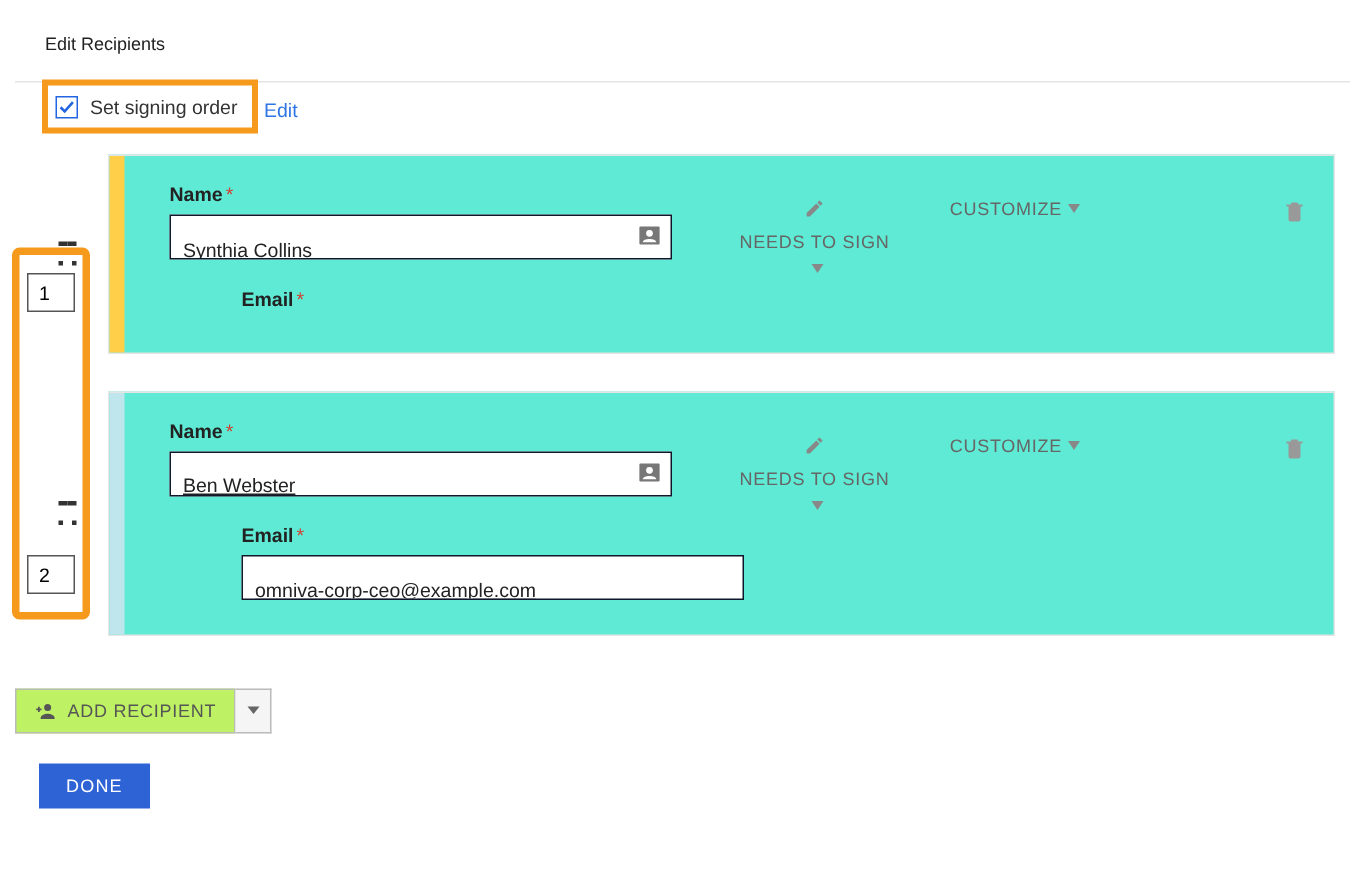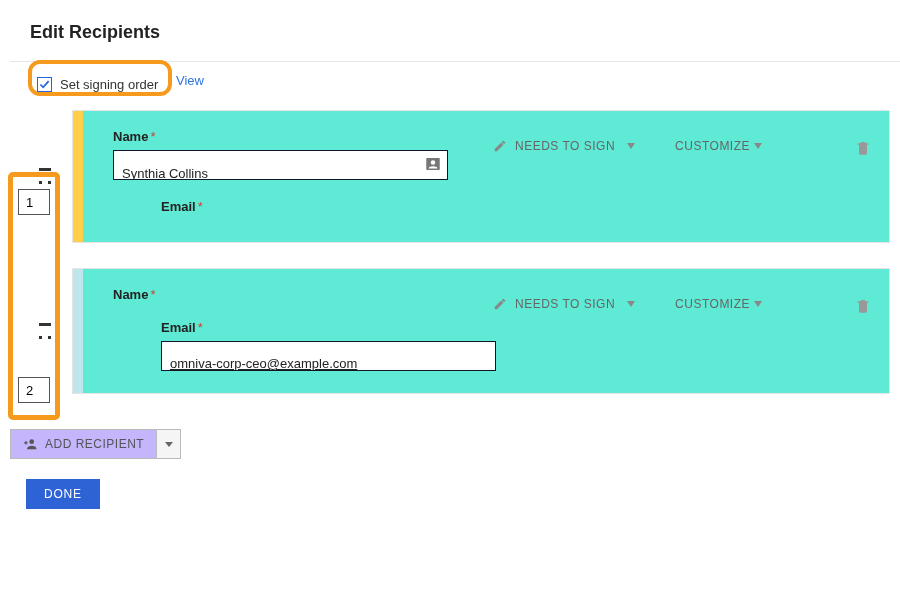--- a/index.html
+++ b/index.html
@@ -8,22 +8,22 @@
     font-size: 13px;
     color: #222;
     background: #fff;
     width: 900px;
     height: 590px;
     overflow: hidden;
     position: relative;
   }
 
   .page-title {
-    font-size: 18px;
-    font-weight: 700;
+    font-size: 12px;
+    font-weight: 400;
     padding: 22px 0 18px 30px;
   }
 
   .divider {
     height: 1px;
     background: #e5e5e5;
     margin-left: 10px;
   }
 
   .top-controls {
@@ -32,23 +32,23 @@
     display: flex;
     align-items: center;
   }
 
   .signing-order-box {
     position: absolute;
     left: 30px;
     top: 0;
     height: 36px;
     display: flex;
-    align-items: flex-end;
+    align-items: center;
     border: 4px solid #f59a1d;
-    border-radius: 12px;
+    border-radius: 0;
     padding: 0 10px 0 5px;
     background: #fff;
   }
   .signing-order-box.offset {
     left: 28px;
     top: -2px;
   }
 
   .checkbox {
     width: 15px;
@@ -182,20 +182,21 @@
     gap: 40px;
     color: #666;
     font-size: 12px;
     letter-spacing: 0.5px;
   }
   .signer-action {
     display: flex;
     align-items: center;
     gap: 8px;
     cursor: pointer;
+    flex-direction: column;
   }
   .signer-action .pencil { width:14px; height:14px; color:#888; }
   .signer-action .caret, .customize .caret {
     width: 0; height: 0;
     border-left: 4px solid transparent;
     border-right: 4px solid transparent;
     border-top: 6px solid #888;
     margin-left: 4px;
   }
   .customize {
@@ -214,21 +215,21 @@
     padding: 10px 0 0 10px;
   }
   .add-recipient-group {
     display: inline-flex;
     align-items: stretch;
     height: 30px;
     margin-bottom: 20px;
   }
   .add-btn {
     border: 1px solid #bbb;
-    background: #c4b5fd;
+    background: #bef264;
     display: flex;
     align-items: center;
     padding: 0 12px;
     gap: 8px;
     font-size: 12px;
     letter-spacing: 0.5px;
     color: #555;
     cursor: pointer;
   }
   .add-btn .plus-user { width:14px; height:14px; color:#555; }
@@ -273,21 +274,21 @@
 
 <div class="top-controls">
   <div class="signing-order-box offset">
     <span class="checkbox">
       <svg viewBox="0 0 16 16">
           <path fill="none" stroke="currentColor" stroke-width="2.5" d="M2 8 L6 12 L14 3"></path>
         </svg>
     </span>
     <span class="signing-label">Set signing order</span>
   </div>
-  <span class="view-link">View</span>
+  <span class="view-link">Edit</span>
 </div>
 
 <div class="body-area">
 
   <div class="order-rail">
     <input class="order-input" value="1" style="">
     <input class="order-input" value="2" style="">
   </div>
 
   <div class="recipient-card">
@@ -340,20 +341,28 @@
         <span></span>
         <span></span>
         <span></span>
         <span></span>
         <span></span>
     </div>
     <div class="color-bar color-blue"></div>
     <div class="card-left">
       <div class="field">
         <label class="field-label"><span>Name</span><span class="req">*</span></label>
+        <div class="input-wrap">
+          <input class="text-input" value="Ben Webster" style="">
+          <svg class="contact-icon" viewBox="0 0 24 24">
+              <rect x="3" y="4" width="18" height="16" rx="1" fill="currentColor"></rect>
+              <circle cx="12" cy="10" r="3" fill="#fff"></circle>
+              <path d="M6 18 C6 14 18 14 18 18 Z" fill="#fff"></path>
+            </svg>
+        </div>
       </div>
       <div class="field">
         <label class="field-label"><span>Email</span><span class="req">*</span></label>
         <div class="input-wrap">
           <input class="text-input" value="omniva-corp-ceo@example.com" style="">
         </div>
       </div>
     </div>
     <div class="card-right">
       <div class="signer-action">

